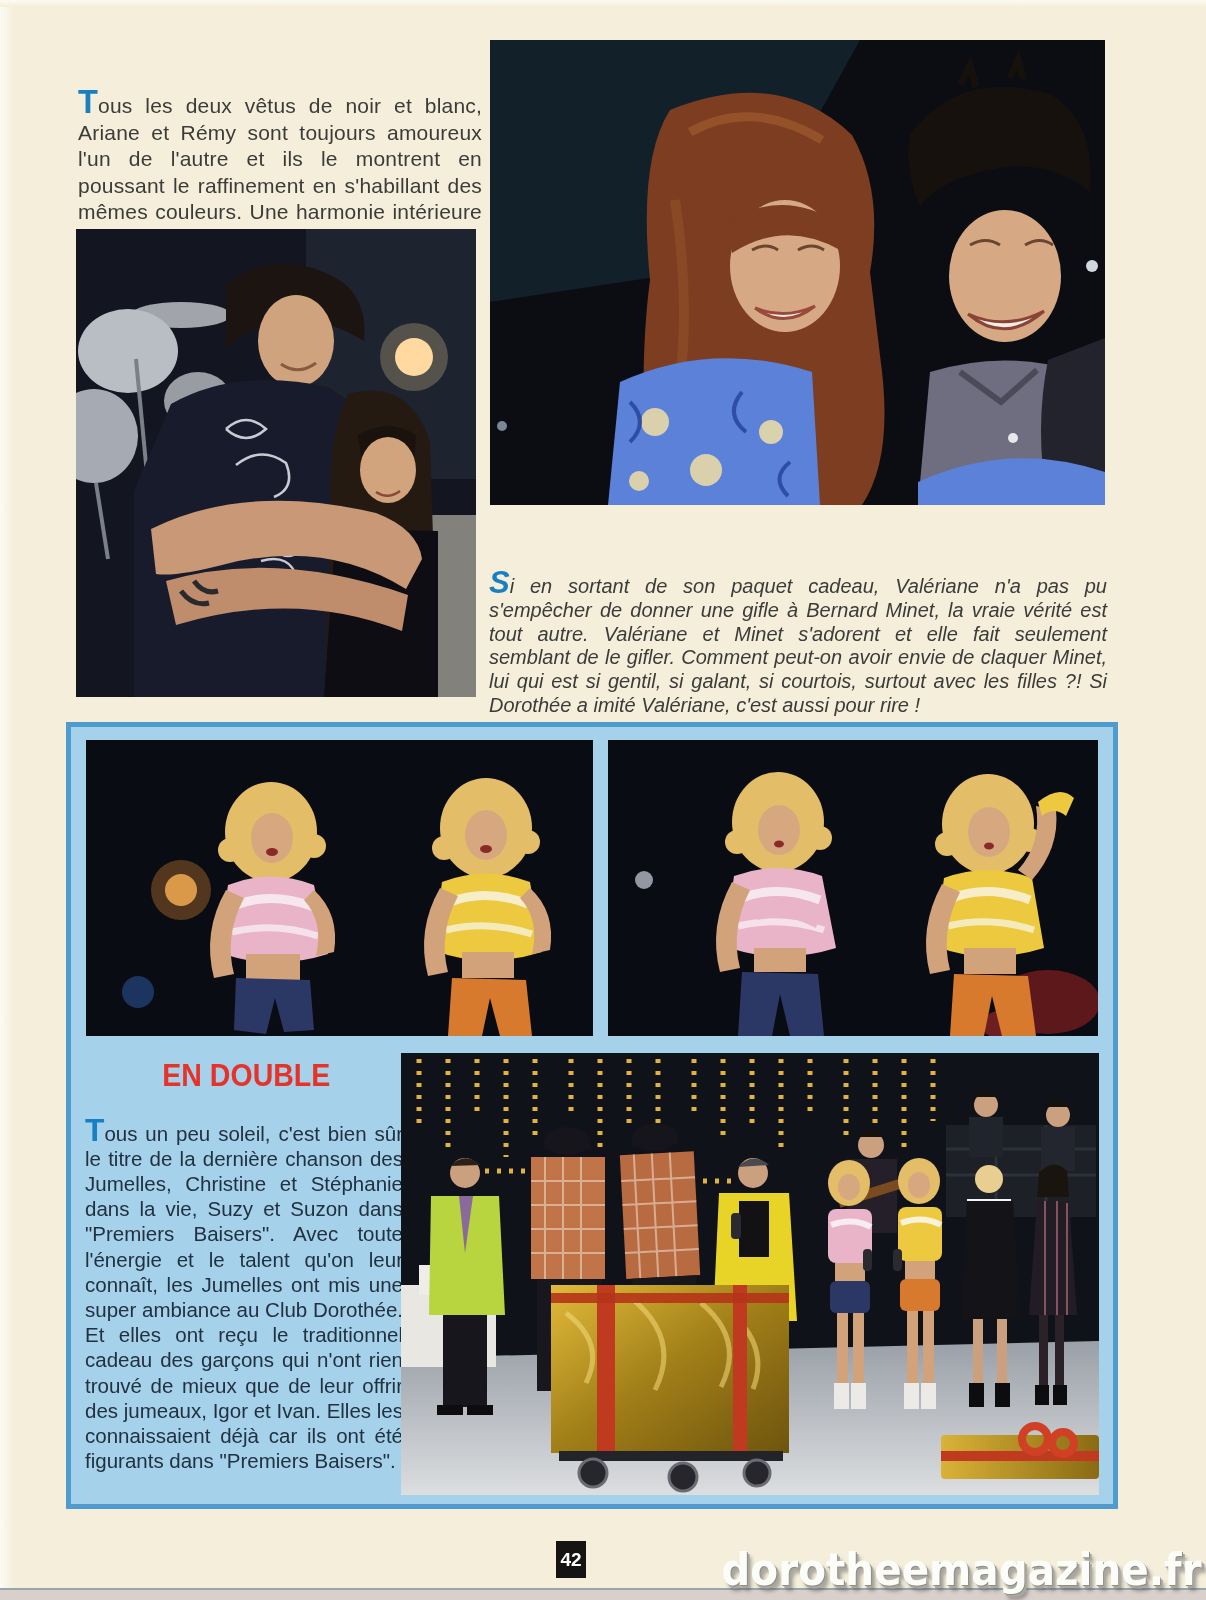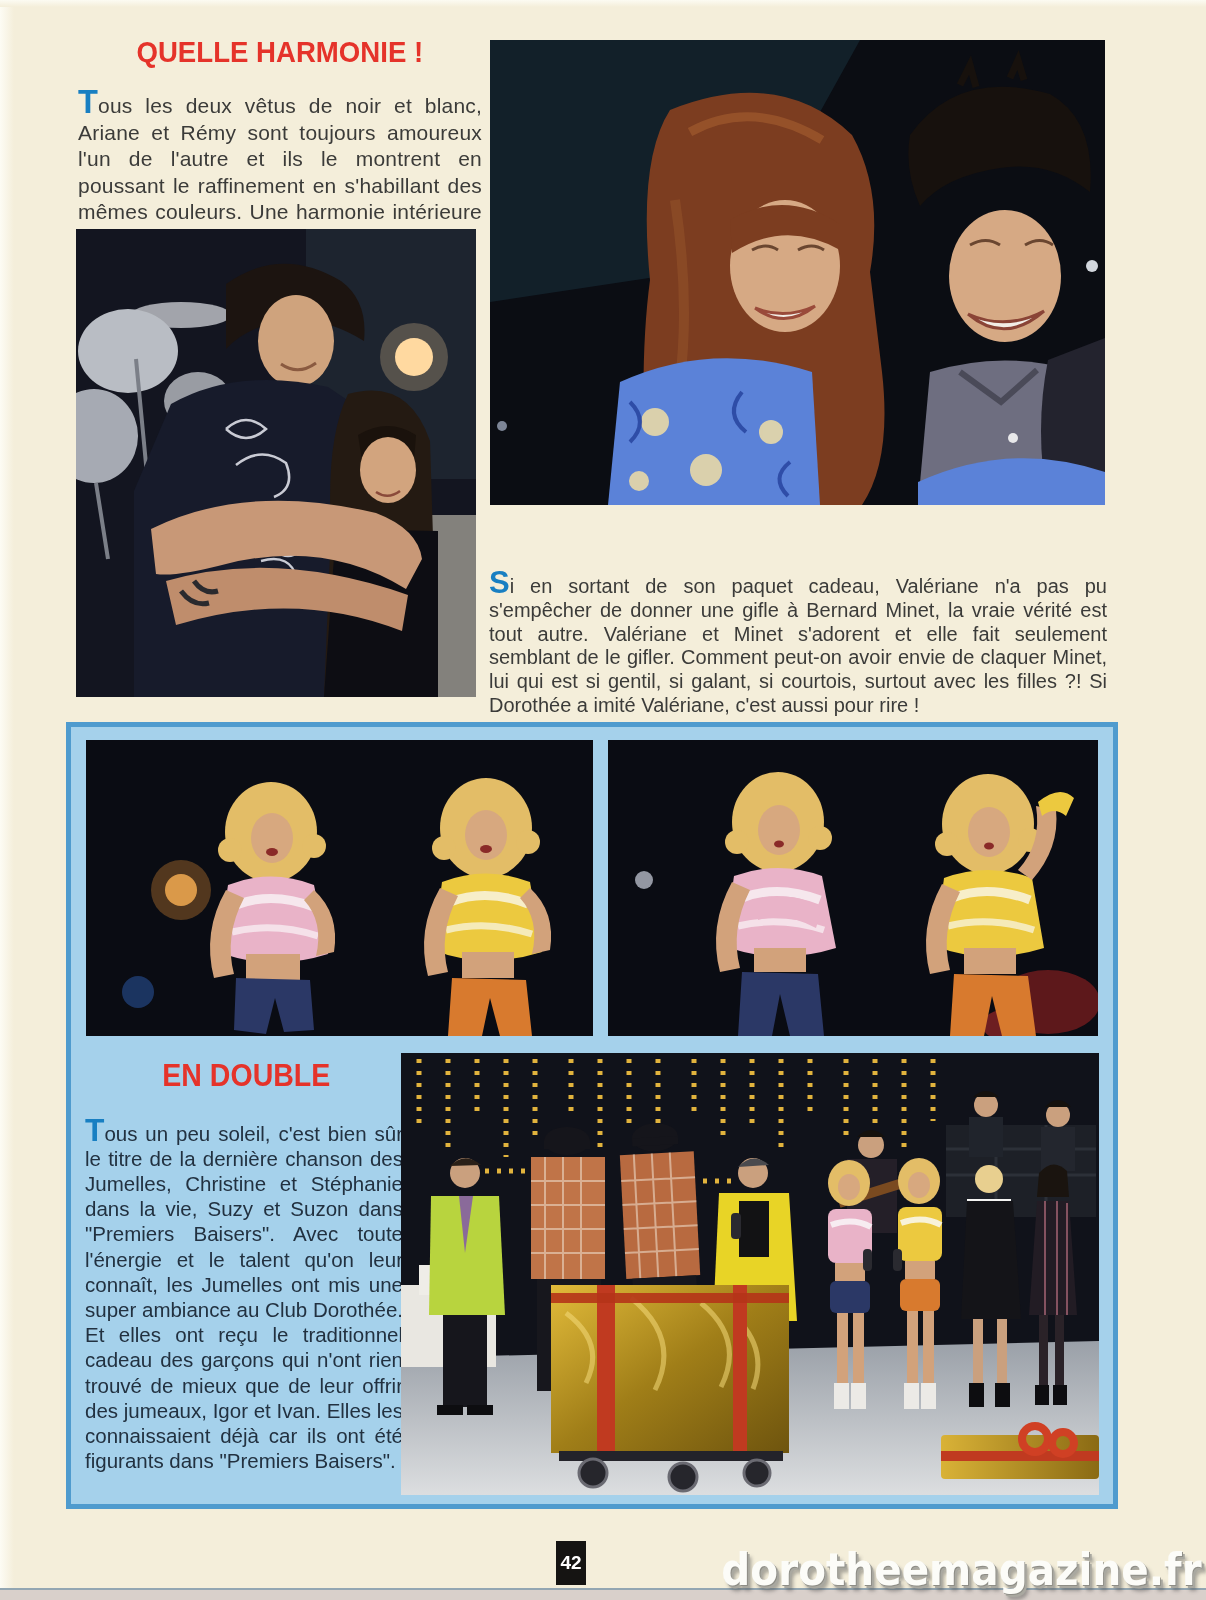--- a/index.html
+++ b/index.html
@@ -22,54 +22,51 @@
     letter-spacing:0px;
   }
   .h1{left:78px;top:37px;width:404px;}
   .h2{left:489px;top:514px;width:616px;}
   .h3{left:20px;top:333px;width:310px;}
   .h3 span{font-size:31px;}
 
   .para{position:absolute;text-align:justify;color:#3b3b39;}
   .para::first-letter{color:#187fc2;font-weight:bold;font-size:1.55em;line-height:.9;}
   .p1{left:78px;top:67px;width:404px;font-size:21px;line-height:26.5px;letter-spacing:.2px;}
-  .p2{left:489px;top:549px;width:618px;font-size:20px;line-height:23.8px;}
+  .p2{left:489px;top:549px;width:618px;font-size:20px;line-height:23.8px;font-style:italic;}
   .p3{left:14px;top:368px;width:318px;font-size:20.5px;line-height:25.2px;color:#223140;}
 
   .photo{position:absolute;overflow:hidden;background:#101018;}
   .photo svg{display:block;width:100%;height:100%;}
   .photo1{left:76px;top:229px;width:400px;height:468px;}
   .photo2{left:490px;top:40px;width:615px;height:465px;}
 
   .bluebox{position:absolute;left:66px;top:722px;width:1052px;height:787px;
     background:#a5d1eb;border:5px solid #4f9bce;box-sizing:border-box;}
   .ph3{left:15px;top:13px;width:507px;height:296px;}
   .ph4{left:537px;top:13px;width:490px;height:296px;}
   .ph5{left:330px;top:326px;width:698px;height:442px;}
 
-  .page-num{position:absolute;left:556px;top:1541px;width:30px;height:44px;
+  .page-num{position:absolute;left:556px;top:1541px;width:30px;height:37px;
     background:#151412;color:#ffffff;font-size:19px;font-weight:bold;
     display:flex;align-items:center;justify-content:center;}
   .watermark{position:absolute;right:4px;top:1543px;
     font-family:"DejaVu Sans", sans-serif;font-weight:bold;font-size:45px;
     color:#fcfcf8;transform:scaleX(.9);transform-origin:right center;white-space:nowrap;
     text-shadow:1px 1px 0 #8e8d86, 3px 3px 0 #a9a8a0, 5px 6px 4px rgba(80,80,80,.45);
     z-index:5;}
 </style>
 </head>
 <body>
 
 <div class="page">
 
   <div class="edge-left"></div>
   <div class="edge-top"></div>
 
-  <div class="headline h1">
-    <span>QUELLE HARMONIE !</span>
-  </div>
   <p class="para p1">Tous les deux vêtus de noir et blanc, Ariane et Rémy sont toujours amoureux l'un de l'autre et ils le montrent en poussant le raffinement en s'habillant des mêmes couleurs. Une harmonie intérieure et extérieure !</p>
 
   <div class="photo photo1" aria-label="Ariane et Rémy enlacés, vêtus de noir et blanc, devant une batterie">
     <svg viewBox="0 0 400 468" preserveAspectRatio="none">
       <rect width="400" height="468" fill="#131520"></rect>
       <rect x="230" y="0" width="170" height="250" fill="#242c38" opacity="0.65"></rect>
       <g opacity="0.9">
         <ellipse cx="105" cy="86" rx="50" ry="13" fill="#d9dce1" opacity="0.8"></ellipse>
         <ellipse cx="52" cy="122" rx="50" ry="42" fill="#ccd0d6"></ellipse>
         <ellipse cx="18" cy="207" rx="44" ry="47" fill="#b7bbc3"></ellipse>

